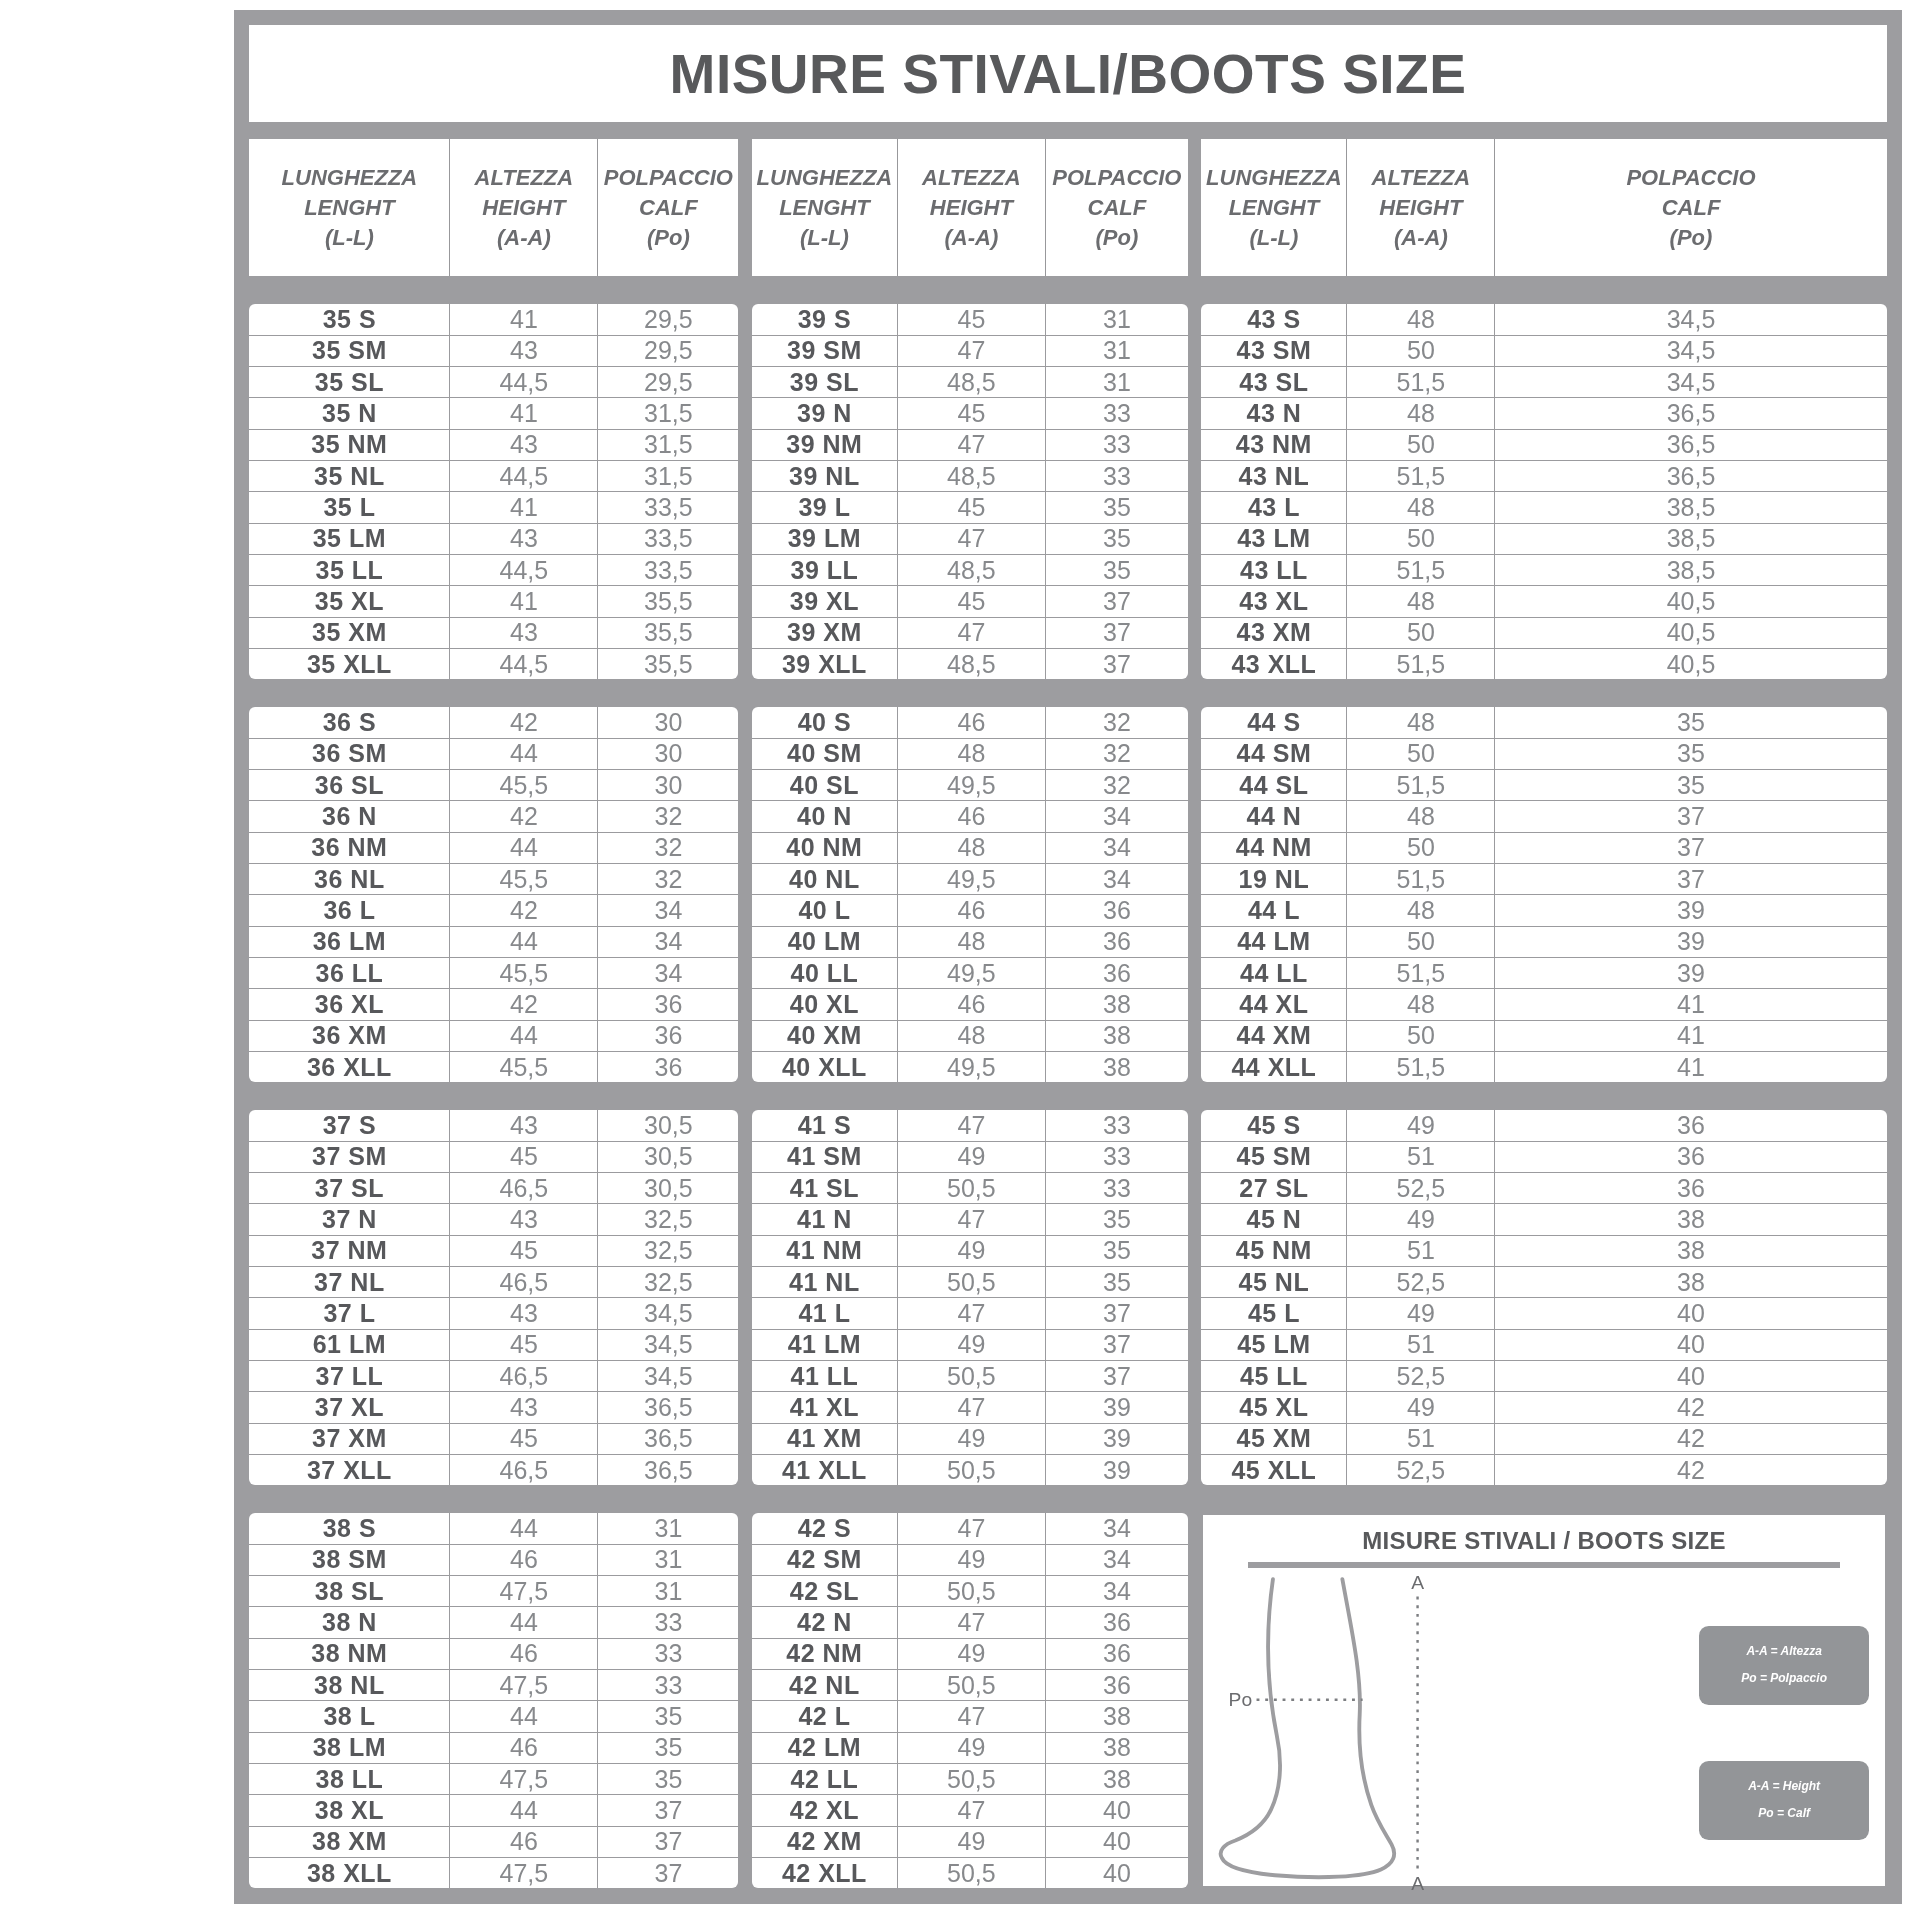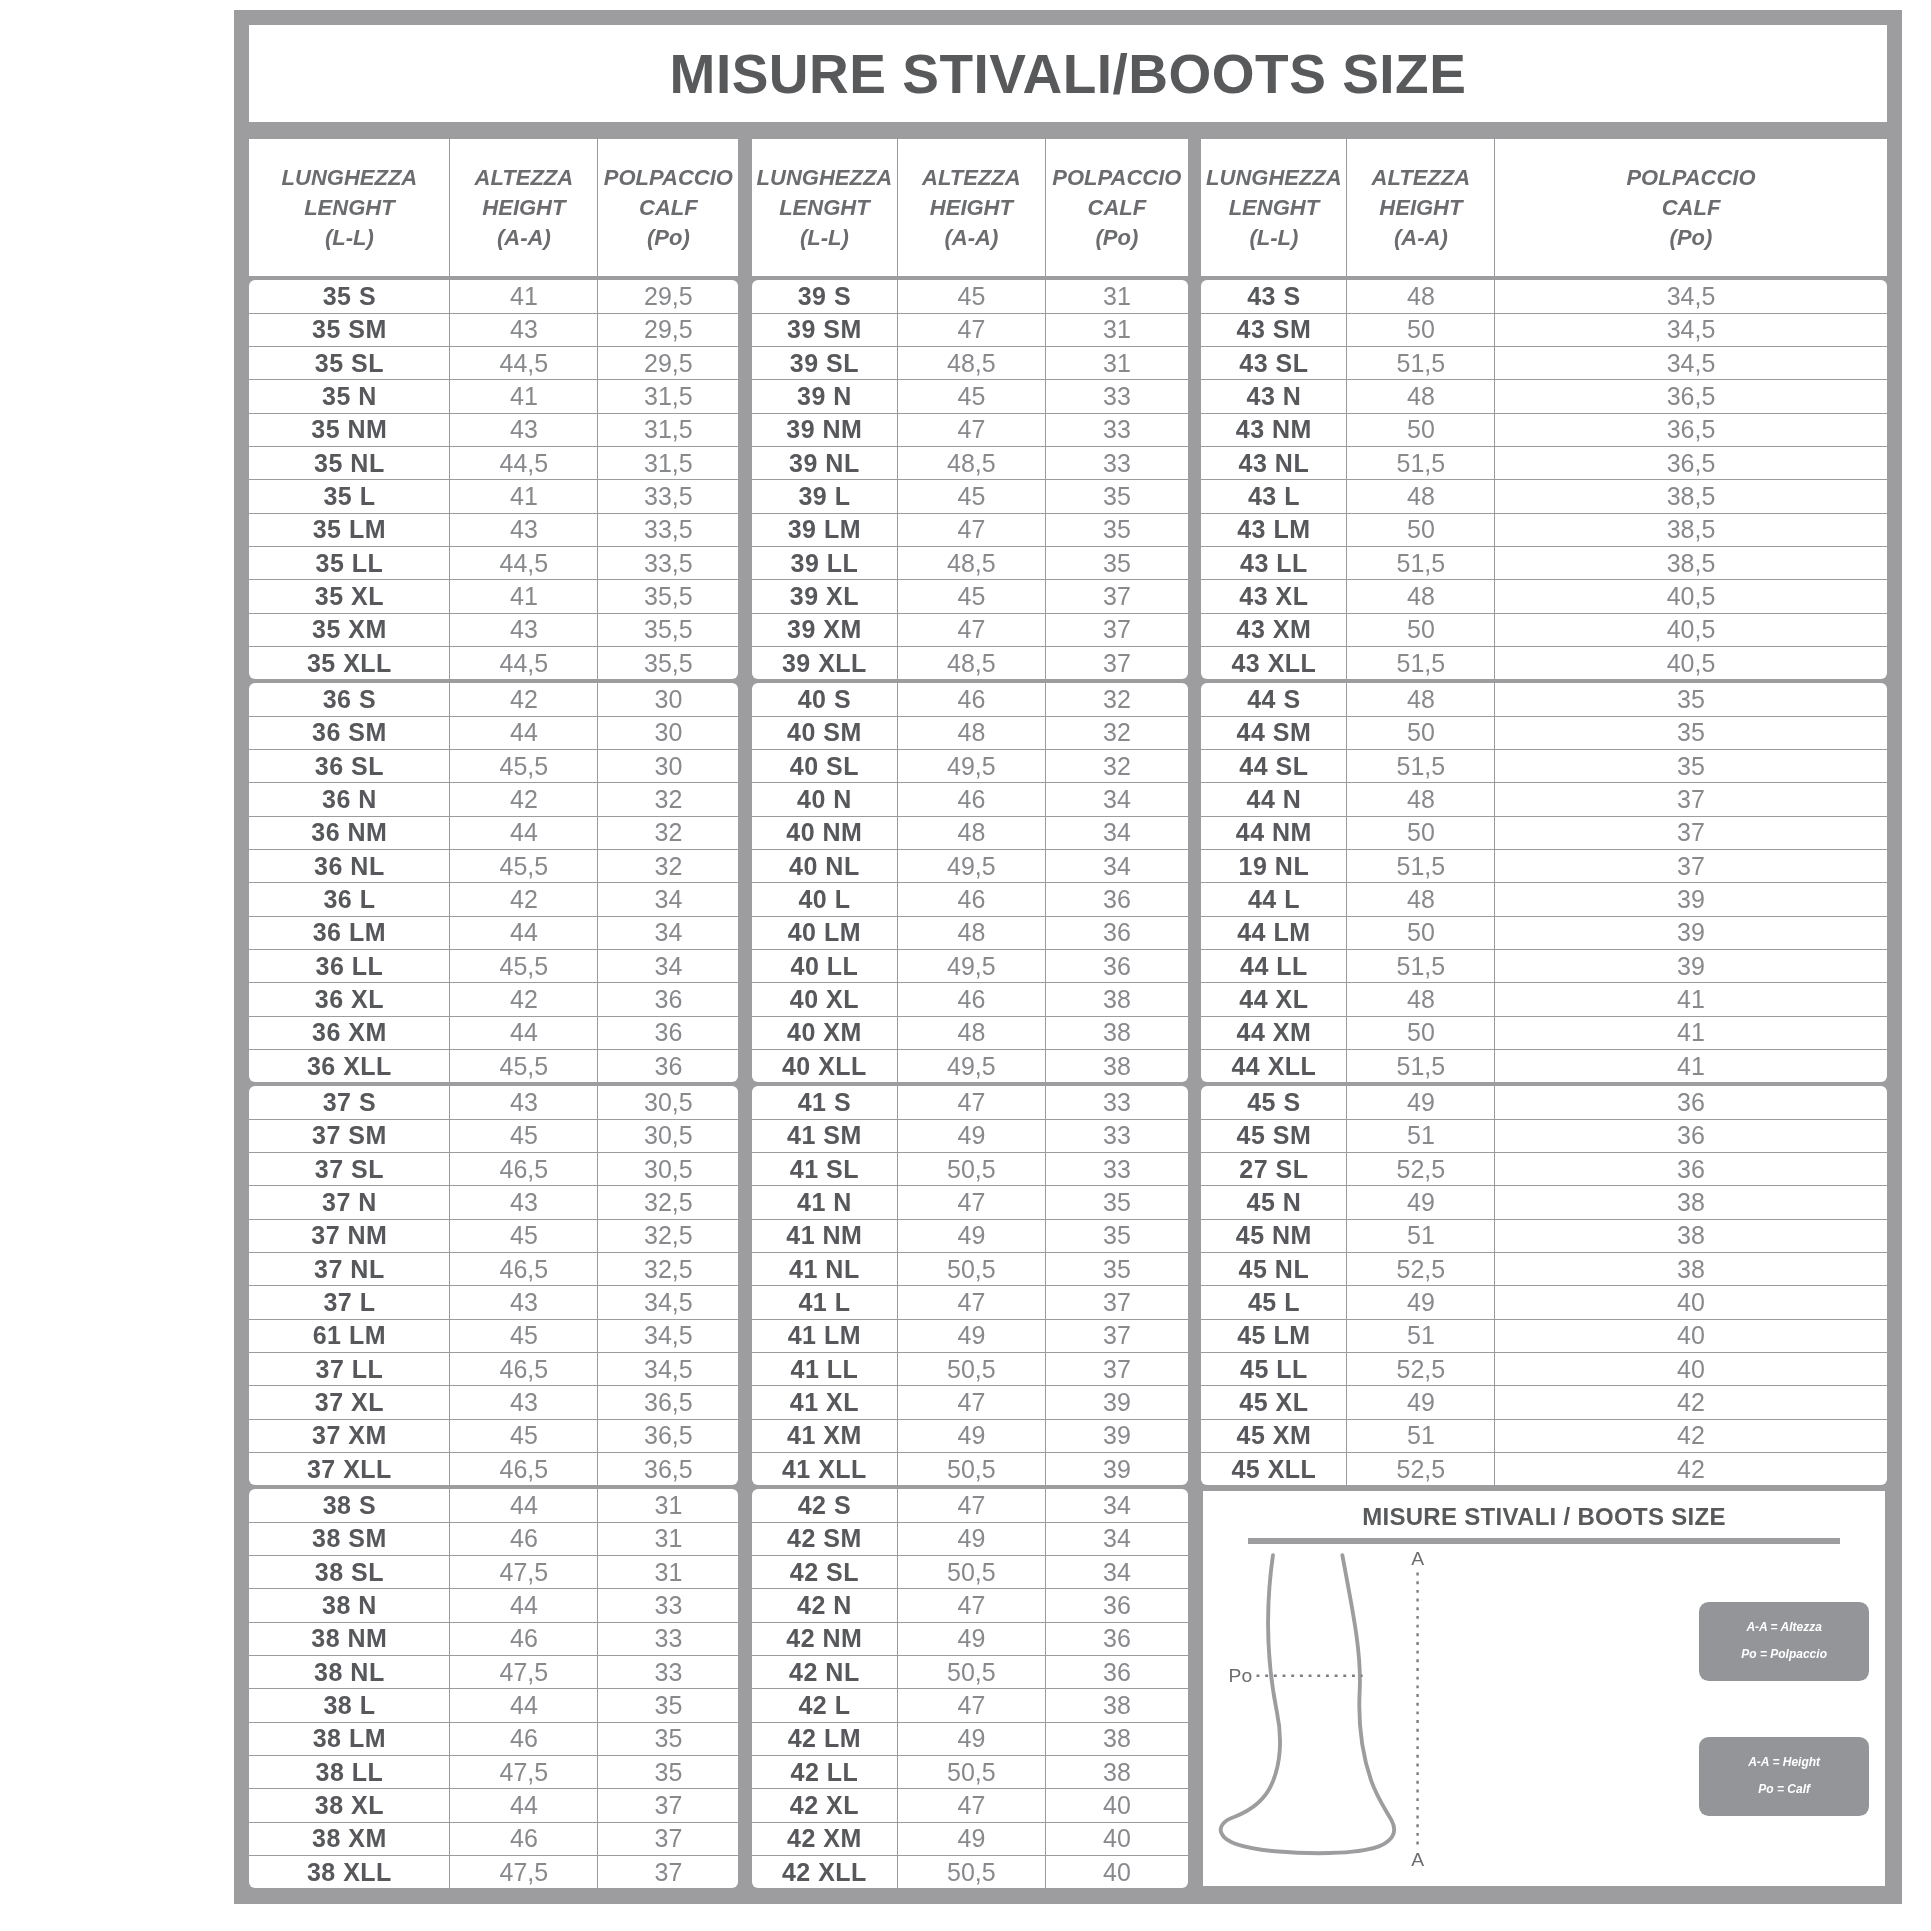--- a/index.html
+++ b/index.html
@@ -15,21 +15,21 @@
   }
   .title-box {
     background:#ffffff; flex:0 0 97px;
     display:flex; align-items:center; justify-content:center;
     margin-bottom:17.4px;
   }
   .title-box span {
     font-size:55px; font-weight:bold; color:#58595b; letter-spacing:0.5px;
   }
   .tables { flex:1; display:flex; gap:13.5px; min-height:0; }
-  .tcol { display:grid; grid-template-rows:137px repeat(4, 1fr); row-gap:4px; min-height:0; }
+  .tcol { display:grid; grid-template-rows:137px repeat(4, 1fr); row-gap:28px; min-height:0; }
   .col1 { width:489px; }
   .col2 { width:436px; }
   .col3 { flex:1; }
   .thead { background:#ffffff; display:grid; }
   .col1 .thead, .col1 .trow { grid-template-columns:200px 148px 1fr; }
   .col2 .thead, .col2 .trow,
   .col3 .thead, .col3 .trow { grid-template-columns:145px 148px 1fr; }
   .hcell {
     display:flex; flex-direction:column; align-items:center; justify-content:center;
     font-style:italic; font-weight:bold; color:#6b6c6f;

